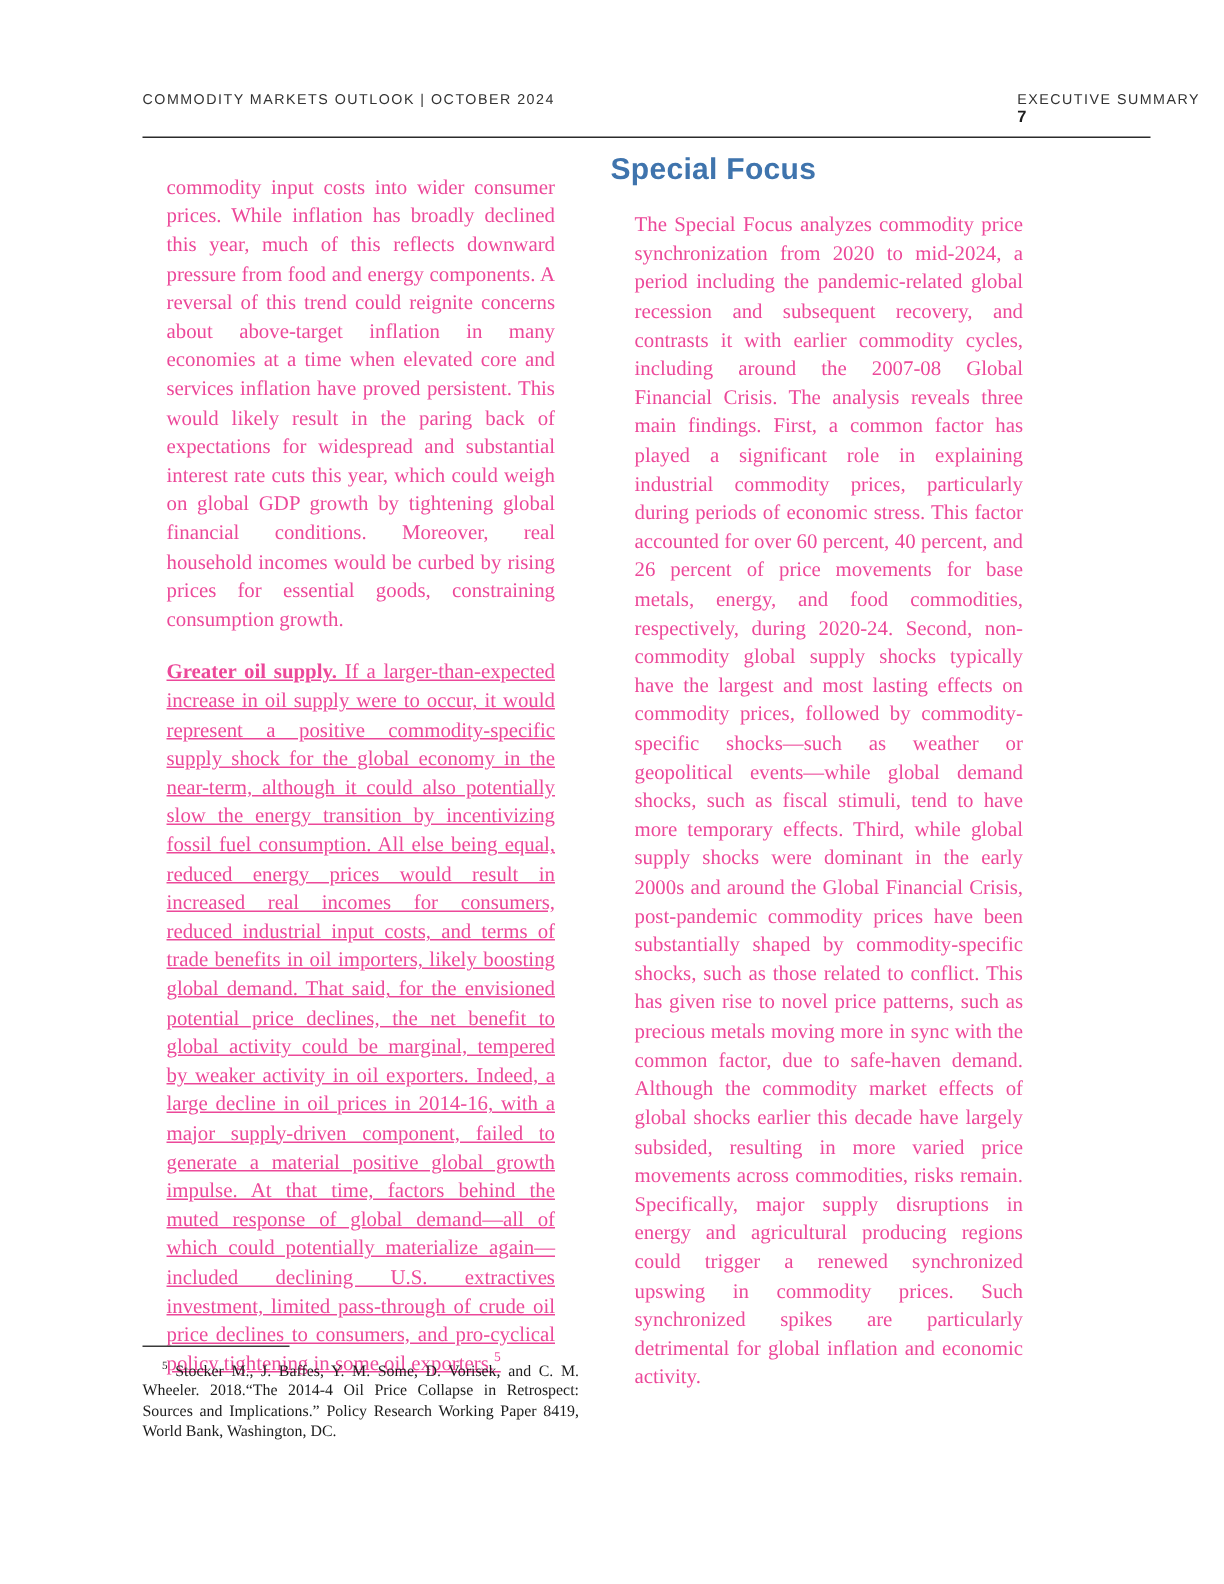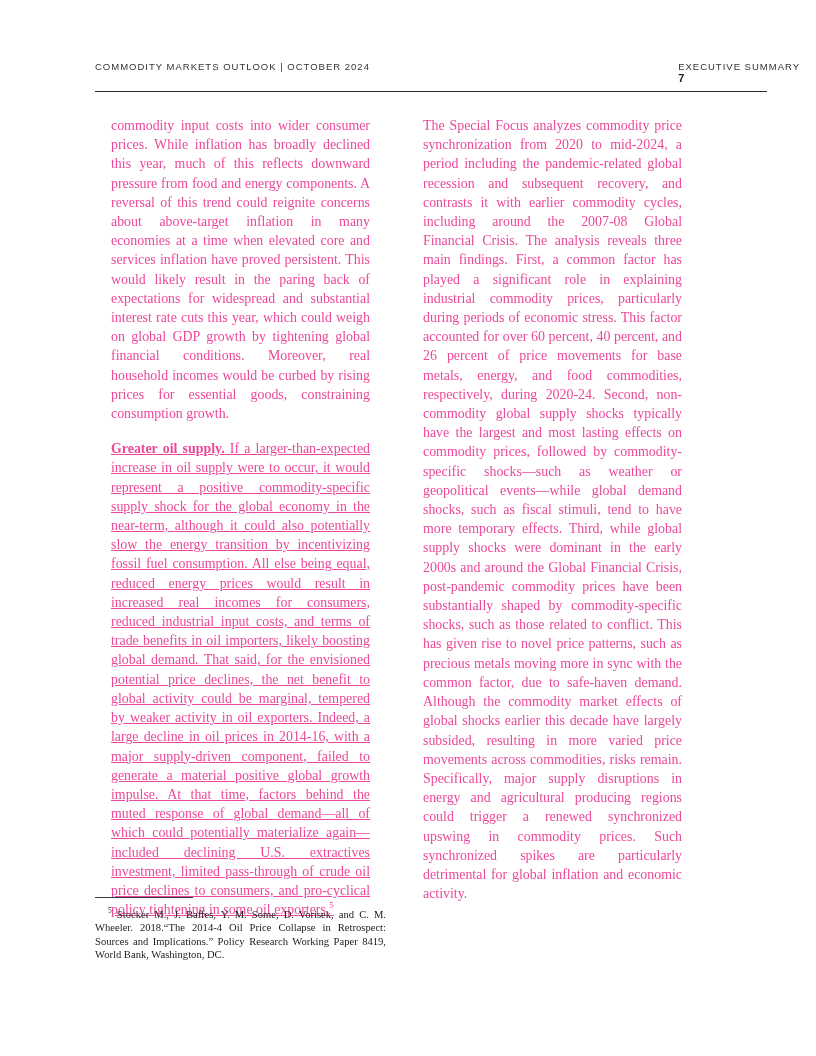--- a/index.html
+++ b/index.html
@@ -107,20 +107,21 @@
   </header>
 
   <main class="columns">
 
     <section class="col">
       <p class="body-p">commodity input costs into wider consumer prices. While inflation has broadly declined this year, much of this reflects downward pressure from food and energy components. A reversal of this trend could reignite concerns about above-target inflation in many economies at a time when elevated core and services inflation have proved persistent. This would likely result in the paring back of expectations for widespread and substantial interest rate cuts this year, which could weigh on global GDP growth by tightening global financial conditions. Moreover, real household incomes would be curbed by rising prices for essential goods, constraining consumption growth.</p>
       <p class="body-p spaced"><b>Greater oil supply.</b><span> If a larger-than-expected increase in oil supply were to occur, it would represent a positive commodity-specific supply shock for the global economy in the near-term, although it could also potentially slow the energy transition by incentivizing fossil fuel consumption. All else being equal, reduced energy prices would result in increased real incomes for consumers, reduced industrial input costs, and terms of trade benefits in oil importers, likely boosting global demand. That said, for the envisioned potential price declines, the net benefit to global activity could be marginal, tempered by weaker activity in oil exporters. Indeed, a large decline in oil prices in 2014-16, with a major supply-driven component, failed to generate a material positive global growth impulse. At that time, factors behind the muted response of global demand—all of which could potentially materialize again—included declining U.S. extractives investment, limited pass-through of crude oil price declines to consumers, and pro-cyclical policy tightening in some oil exporters.</span><sup class="fn-ref">5</sup></p>
     </section>
 
     <section class="col">
+      <h1 class="focus-heading" style="color: rgb(63, 116, 173);">Special Focus</h1>
       <p class="body-p">The Special Focus analyzes commodity price synchronization from 2020 to mid-2024, a period including the pandemic-related global recession and subsequent recovery, and contrasts it with earlier commodity cycles, including around the 2007-08 Global Financial Crisis. The analysis reveals three main findings. First, a common factor has played a significant role in explaining industrial commodity prices, particularly during periods of economic stress. This factor accounted for over 60 percent, 40 percent, and 26 percent of price movements for base metals, energy, and food commodities, respectively, during 2020-24. Second, non-commodity global supply shocks typically have the largest and most lasting effects on commodity prices, followed by commodity-specific shocks—such as weather or geopolitical events—while global demand shocks, such as fiscal stimuli, tend to have more temporary effects. Third, while global supply shocks were dominant in the early 2000s and around the Global Financial Crisis, post-pandemic commodity prices have been substantially shaped by commodity-specific shocks, such as those related to conflict. This has given rise to novel price patterns, such as precious metals moving more in sync with the common factor, due to safe-haven demand. Although the commodity market effects of global shocks earlier this decade have largely subsided, resulting in more varied price movements across commodities, risks remain. Specifically, major supply disruptions in energy and agricultural producing regions could trigger a renewed synchronized upswing in commodity prices. Such synchronized spikes are particularly detrimental for global inflation and economic activity.</p>
     </section>
 
   </main>
 
   <footer class="footnote">
     <div class="fn-rule"></div>
     <p class="fn-text"><sup>5</sup><span> Stocker M., J. Baffes, Y. M. Some, D. Vorisek, and C. M. Wheeler. 2018.“The 2014-4 Oil Price Collapse in Retrospect: Sources and Implications.” Policy Research Working Paper 8419, World Bank, Washington, DC.</span></p>
   </footer>
 

